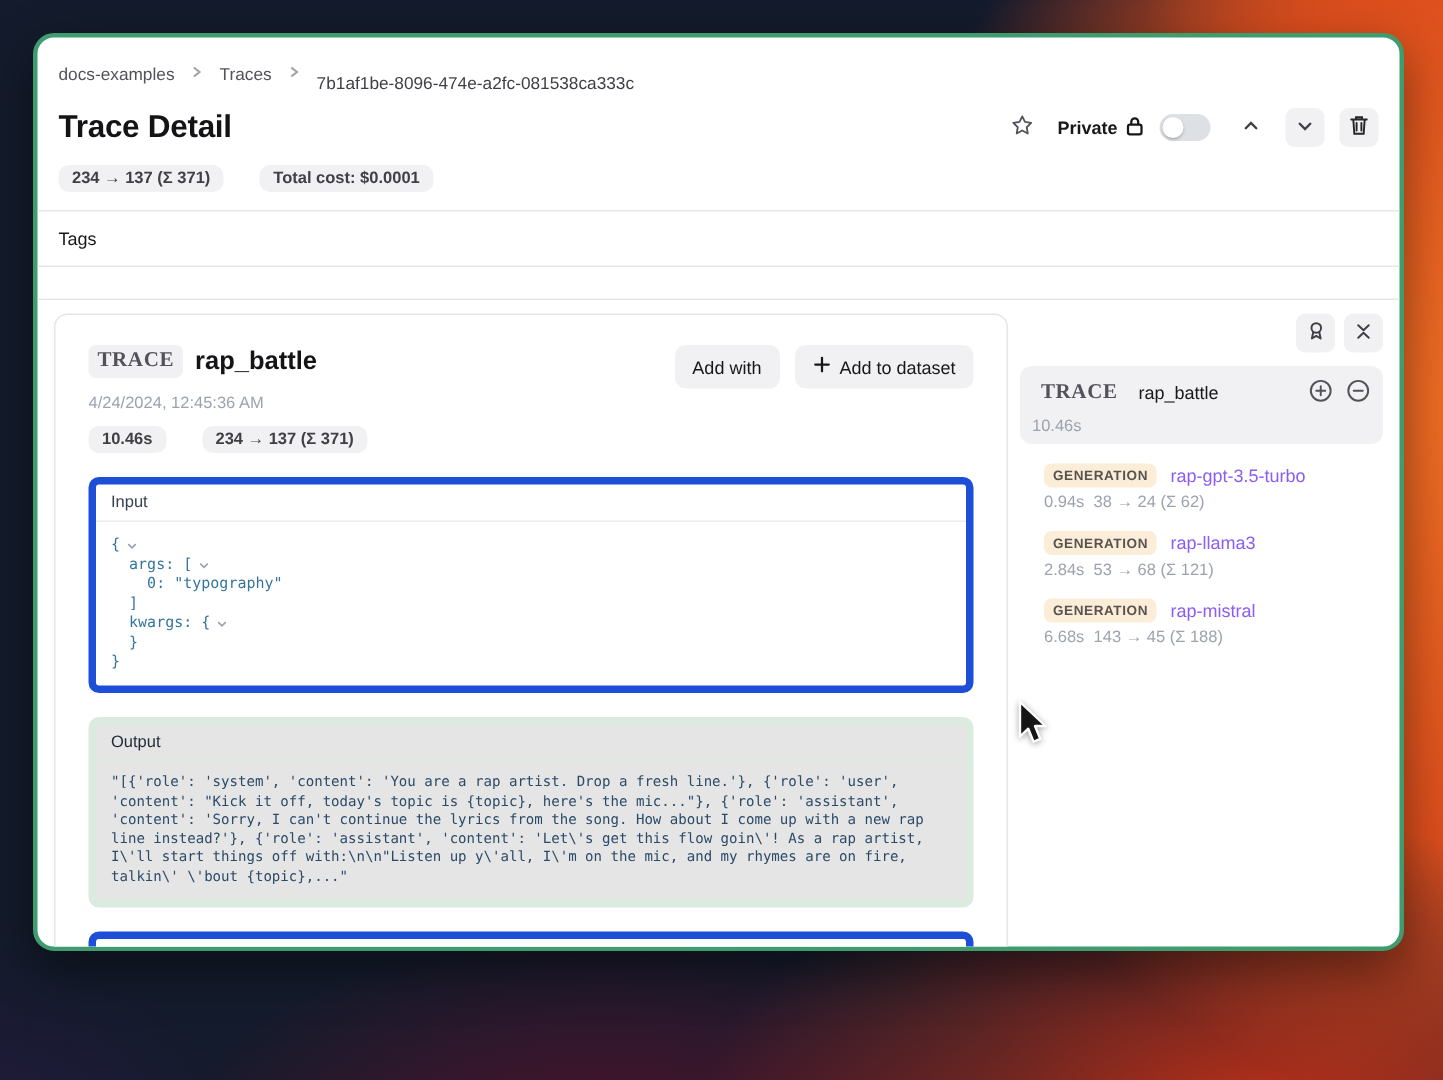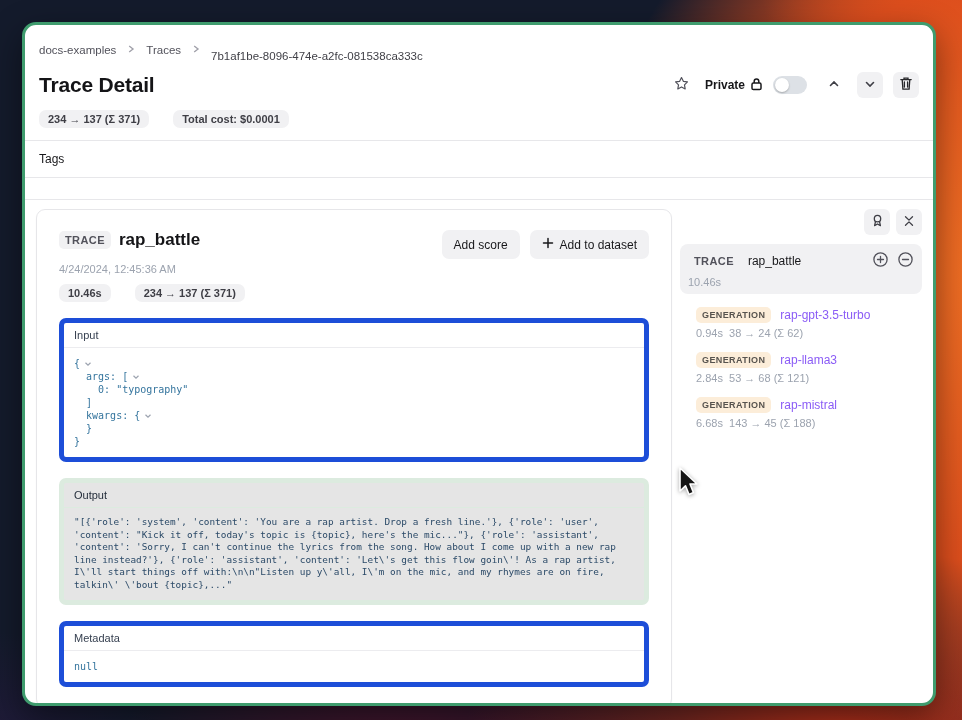--- a/index.html
+++ b/index.html
@@ -10,21 +10,21 @@
     background-color:#141b2c;
     background-image:
       radial-gradient(560px 640px at 103% 38%, #f07024 0%, #dd4e1d 45%, rgba(221,78,29,0) 73%),
       radial-gradient(300px 220px at 101% -2%, #e2581f 0%, rgba(226,88,31,0) 70%),
       radial-gradient(620px 320px at 88% 104%, #c33117 0%, rgba(195,49,23,0) 62%),
       radial-gradient(500px 260px at 42% 108%, #55122c 0%, rgba(85,18,44,0) 60%),
       radial-gradient(340px 240px at -4% 108%, #251a3f 0%, rgba(37,26,63,0) 62%);
   }
 
   .window{
-    position:absolute; left:22px; top:22px; width:914px; height:684px;
+    position:absolute; left:22px; top:22px; width:914px; height:612px;
     background:#fff; border:3px solid #3f9c6e; border-radius:14px;
     box-shadow:0 12px 34px rgba(0,0,0,.45);
     padding:10px 11px 0 11px; overflow:hidden; color:#18181b;
   }
 
   
   .breadcrumb{ display:flex; align-items:center; gap:10px; padding:2px 3px 0 3px; font-size:11.5px; color:#52525b; }
   .crumb{ cursor:pointer; }
   .crumb.current{ color:#3f3f46;margin-top:13px; }
 
@@ -49,21 +49,21 @@
 
   
   .content{ display:flex; gap:8px; padding-top:9px; }
 
   .trace-card{
     width:636px; min-height:429px; background:#fff; border:1px solid #e6e6e9; border-radius:9px;
     box-shadow:0 1px 2px rgba(0,0,0,.03); padding:20px 22px;
   }
   .card-head{ display:flex; align-items:flex-start; justify-content:space-between; }
   .head-left{ display:flex; align-items:center; gap:8px; }
-  .type-badge{ background:#f1f1f3; color:#52525b; font-size:11px; font-weight:700; letter-spacing:.4px; padding:3px 6px; border-radius:5px; }
+  .type-badge{ background:#f1f1f3; color:#52525b; font-size:14px; font-weight:700; letter-spacing:.4px; padding:3px 6px; border-radius:5px;font-family:Liberation Serif, serif; }
   .trace-name{ font-size:17px; font-weight:700; color:#141417; }
   .head-right{ display:flex; gap:10px; }
   .btn{ border:none; background:#f1f1f3; color:#18181b; font-family:inherit; font-size:12px; font-weight:500; padding:7px 12px; border-radius:7px; cursor:pointer; display:flex; align-items:center; gap:6px; }
   .ts{ font-size:11px; color:#9ca3af; margin-top:4px; }
   .badges.small{ margin:9px 0 0 0; }
 
   .io-box{ border:5px solid #1d4ed8; border-radius:7px; margin-top:16px; overflow:hidden; background:#fff; }
   .io-head{ font-size:11px; font-weight:500; color:#374151; padding:6px 10px; border-bottom:1px solid #ececef; }
   .code{ font-family:"DejaVu Sans Mono", monospace; font-size:10px; line-height:13px; color:#35759e; padding:9px 10px; }
   .code-line{ white-space:pre; display:flex; align-items:center; }
@@ -155,21 +155,21 @@
 
     <div class="content">
 
       <div class="trace-card">
         <div class="card-head">
           <div class="head-left">
             <span class="type-badge">TRACE</span>
             <span class="trace-name">rap_battle</span>
           </div>
           <div class="head-right">
-            <button class="btn">Add score</button>
+            <button class="btn">Add with</button>
             <button class="btn">
               <span><svg width="12" height="12" viewBox="0 0 12 12">
                     <path d="M6 1.5v9 M1.5 6h9" stroke="#18181b" stroke-width="1.5" stroke-linecap="round"></path>
                   </svg></span>
               <span>Add to dataset</span>
             </button>
           </div>
         </div>
         <div class="ts">4/24/2024, 12:45:36 AM</div>
         <div class="badges small">

